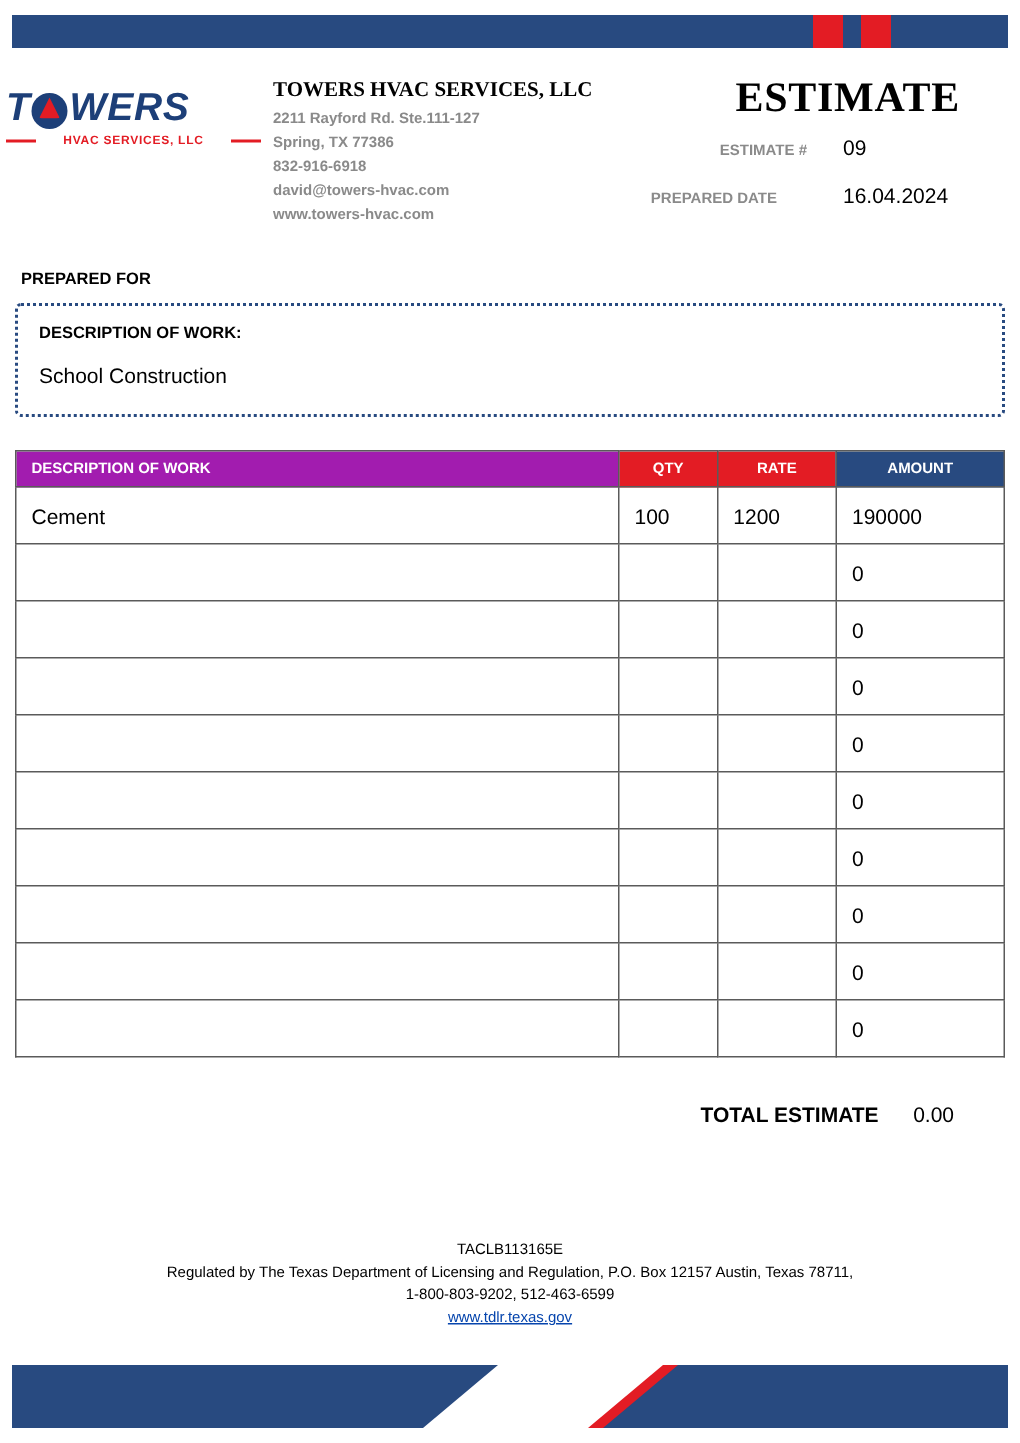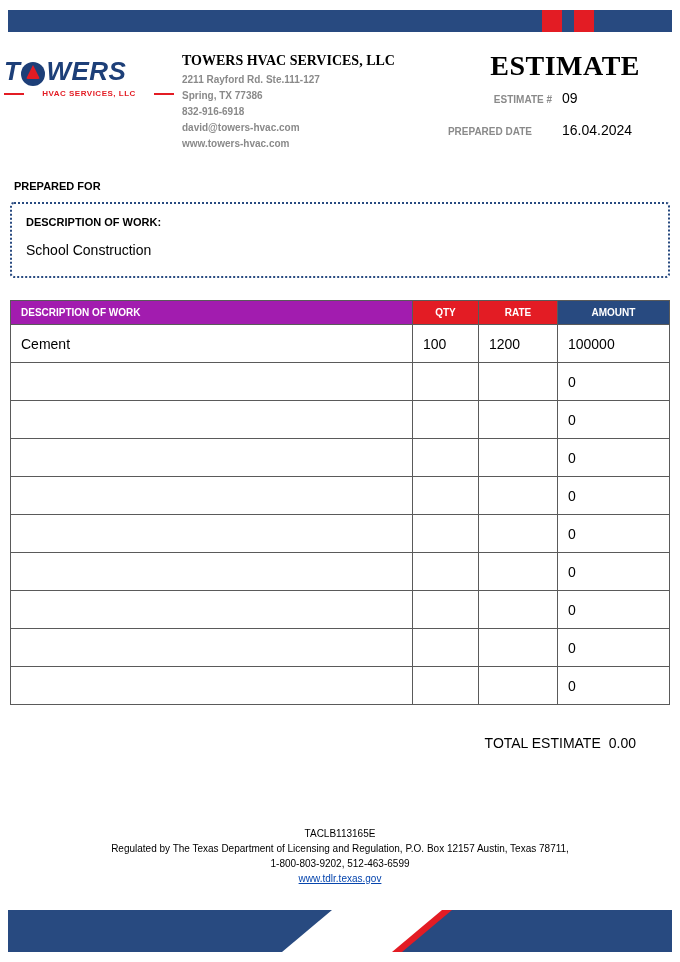--- a/index.html
+++ b/index.html
@@ -58,21 +58,21 @@
   .logo-sub .line { height:2px; background:#e31c24; width:20px; }
   .logo-sub .txt { color:#e31c24; font-size:8px; font-weight:700; letter-spacing:0.5px; padding:0 4px; white-space:nowrap;}
 
   .company-info { flex:1; padding-left:8px; line-height:1.6; }
   .company-name { font-family:"Times New Roman",serif; font-weight:700; font-size:14px; }
   .company-line { font-size:10px; font-weight:700; color:#8a8a8a; }
 
   .estimate-block { text-align:right; padding-right:36px; }
   .estimate-title { font-family:"Times New Roman",serif; font-weight:700; font-size:28px; letter-spacing:0.5px; }
   .est-row { display:flex; justify-content:flex-end; align-items:baseline; margin-top:8px; font-size:12px; }
-  .est-row .lbl { font-weight:700; color:#8a8a8a; font-size:10px; margin-right:10px; }
+  .est-row .lbl { font-weight:700; color:#8a8a8a; font-size:10px; margin-right:24px; }
   .est-row .val { font-size:14px; min-width:78px; text-align:left; }
 
   
   .prepared-for { margin:28px 0 10px 14px; font-weight:700; font-size:11px; color:#000; }
 
   .desc-box {
     margin: 0 10px;
     border: 2px dotted #284a80;
     border-radius: 4px;
     padding: 12px 14px 18px 14px;
@@ -95,21 +95,21 @@
   table.items th.rate { background:#e31c24; width:12%; text-align:center;}
   table.items th.amt  { background:#284a80; width:17%; text-align:center;}
   table.items td {
     border:1px solid #5a5a5a; height:38px; padding:0 10px; font-size:14px; vertical-align:middle;
   }
 
   .total-row {
     display:flex; justify-content:flex-end; align-items:baseline;
     margin:30px 44px 0 0; font-size:14px;
   }
-  .total-row .lbl { font-weight:400; margin-right:8px; }
+  .total-row .lbl { font-weight:700; margin-right:23px; }
 
   
   .footer-text {
     position:absolute; left:0; right:0; bottom:76px;
     text-align:center; font-size:10px; line-height:1.5;
   }
   .footer-text a { color:#0645ad; }
 
   .bottom-band {
     position:absolute; left:8px; right:8px; bottom:10px; height:42px;
@@ -175,21 +175,21 @@
       <th class="qty">QTY</th>
       <th class="rate">RATE</th>
       <th class="amt">AMOUNT</th>
     </tr>
   </thead>
   <tbody id="items-body">
       <tr>
         <td>Cement</td>
         <td>100</td>
         <td>1200</td>
-        <td>100000</td>
+        <td>190000</td>
       </tr>
       <tr>
         <td></td>
         <td></td>
         <td></td>
         <td>0</td>
       </tr>
       <tr>
         <td></td>
         <td></td>

